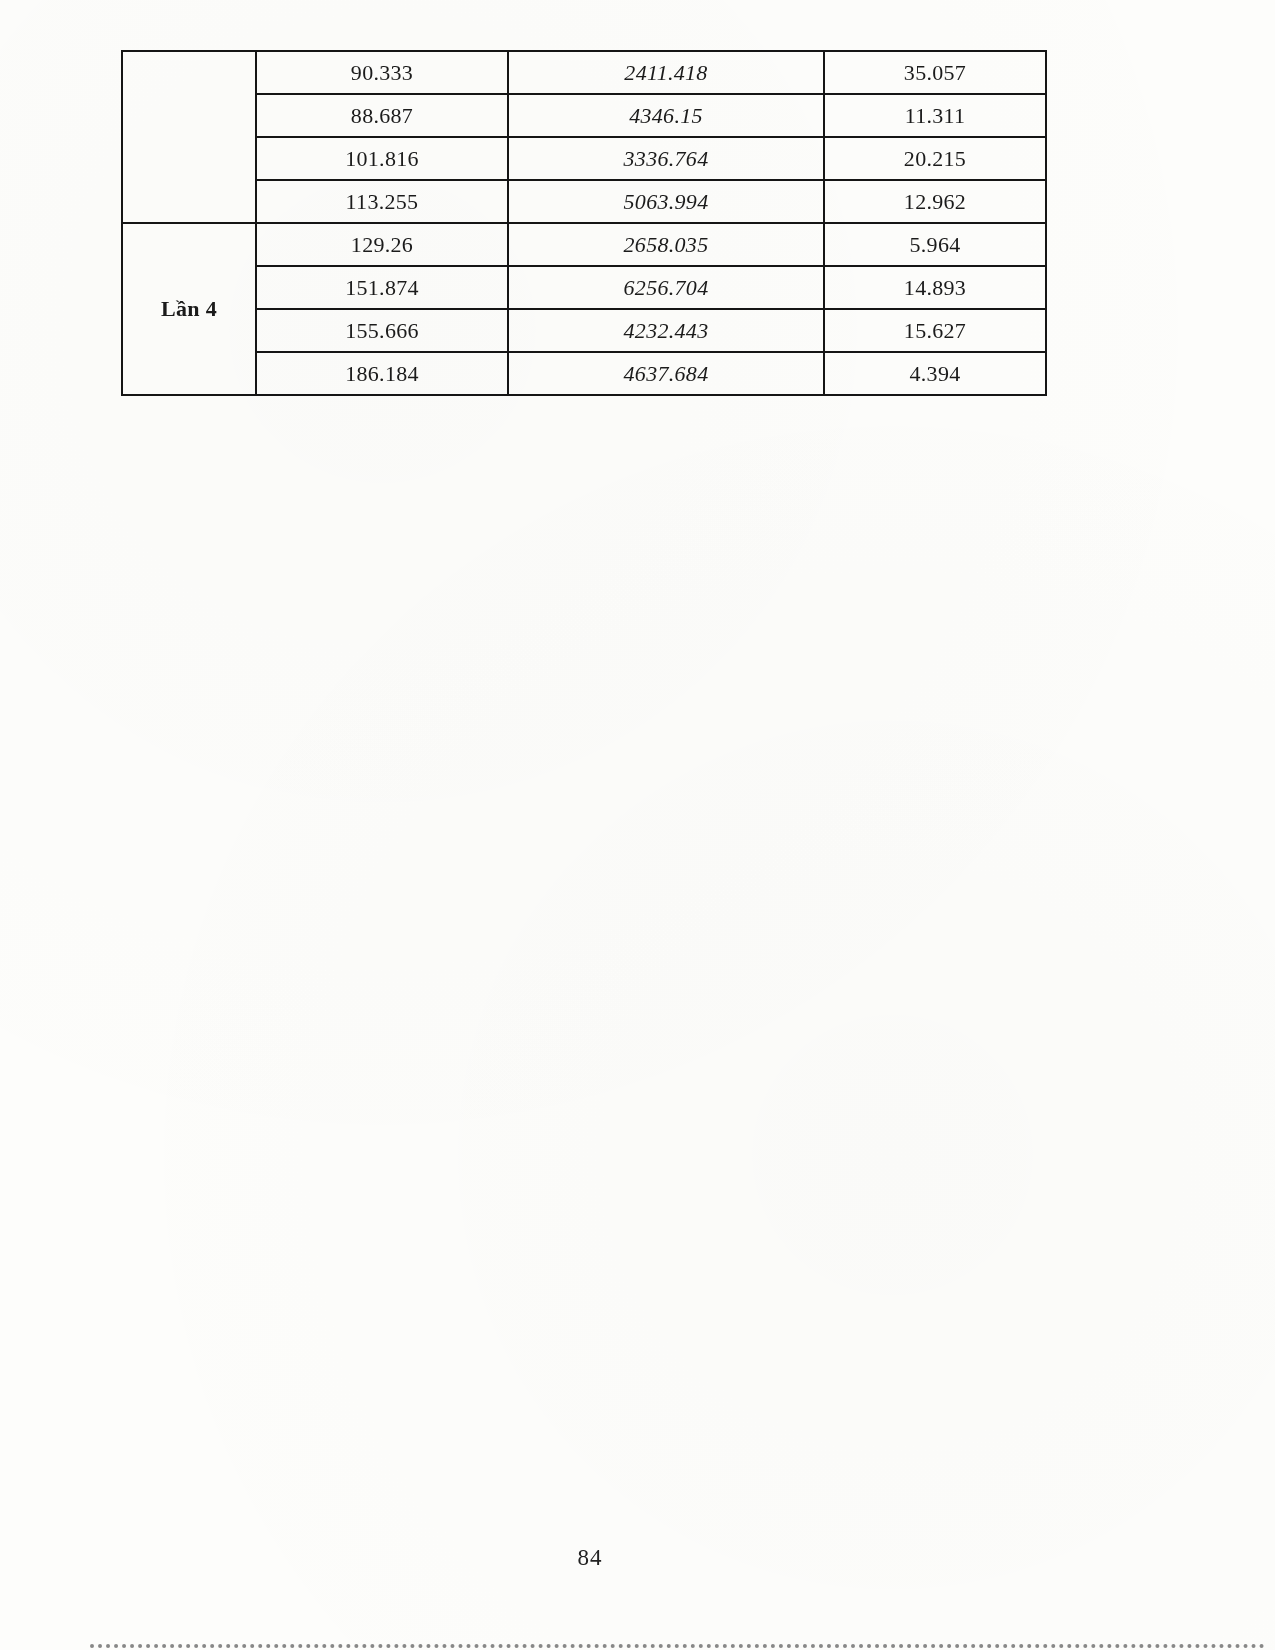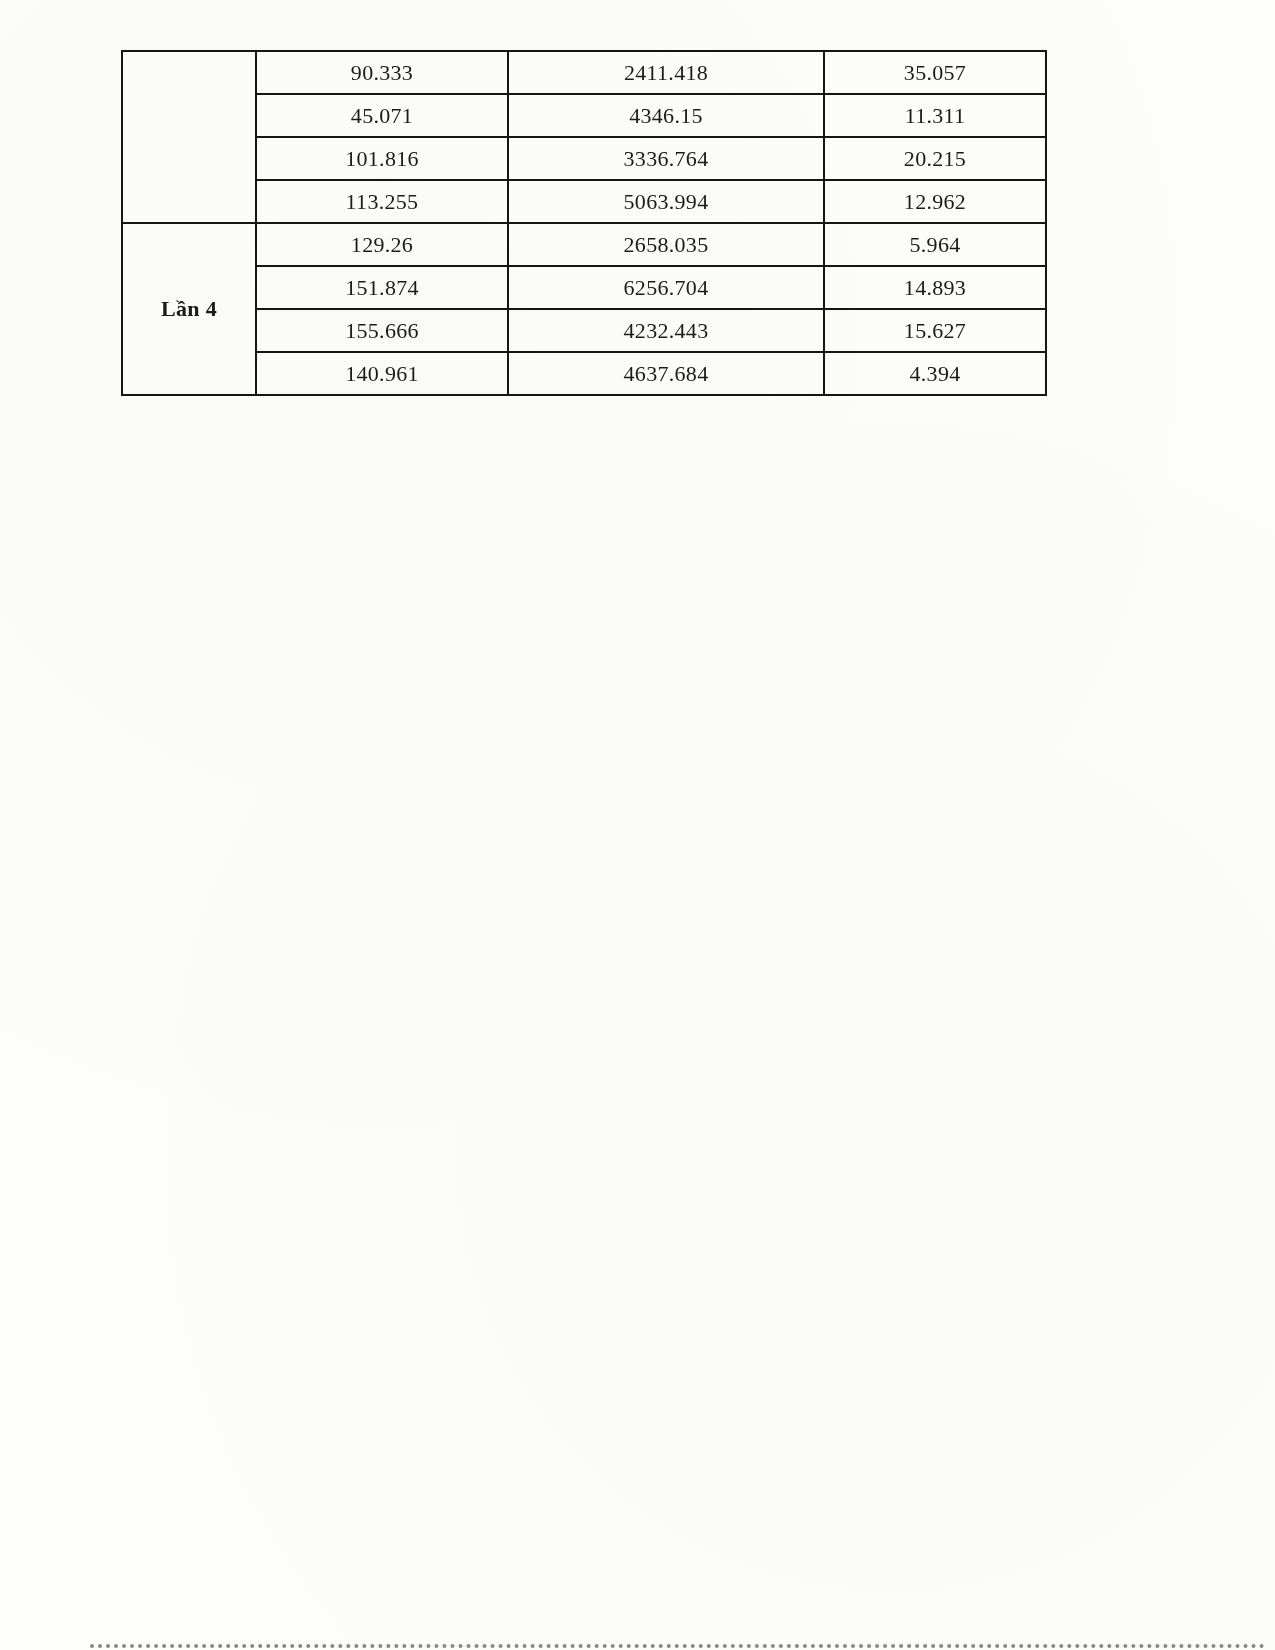--- a/index.html
+++ b/index.html
@@ -37,21 +37,21 @@
     text-align: center;
     vertical-align: middle;
     font-size: 22px;
     letter-spacing: 0.3px;
     height: 41px;
     padding: 0 4px;
     background: transparent;
   }
   td.col-label { width: 124px; font-size: 23px; font-weight: bold; }
   td.col-1 { width: 242px; }
-  td.col-2 { width: 306px; }
+  td.col-2 { width: 306px; font-style: italic; }
   td.col-3 { width: 212px; }
   .page-number {
     position: absolute;
     left: 0;
     width: 1180px;
     top: 1545px;
     text-align: center;
     font-size: 23px;
     letter-spacing: 1px;
     color: #222;
@@ -73,21 +73,21 @@
   <div class="table-wrap">
     <table class="data-table">
       <tbody>
           <tr>
             <td rowspan="4" class="col-label"></td>
             <td class="col-1">90.333</td>
             <td class="col-2">2411.418</td>
             <td class="col-3">35.057</td>
           </tr>
           <tr>
-            <td class="col-1">45.071</td>
+            <td class="col-1">88.687</td>
             <td class="col-2">4346.15</td>
             <td class="col-3">11.311</td>
           </tr>
           <tr>
             <td class="col-1">101.816</td>
             <td class="col-2">3336.764</td>
             <td class="col-3">20.215</td>
           </tr>
           <tr>
             <td class="col-1">113.255</td>
@@ -104,24 +104,25 @@
             <td class="col-1">151.874</td>
             <td class="col-2">6256.704</td>
             <td class="col-3">14.893</td>
           </tr>
           <tr>
             <td class="col-1">155.666</td>
             <td class="col-2">4232.443</td>
             <td class="col-3">15.627</td>
           </tr>
           <tr>
-            <td class="col-1">140.961</td>
+            <td class="col-1">186.184</td>
             <td class="col-2">4637.684</td>
             <td class="col-3">4.394</td>
           </tr>
         </tbody>
     </table>
   </div>
 
+  <div class="page-number">84</div>
 
   <div class="scan-artifact-line"></div>
 
 </div>
 
 </body></html>

